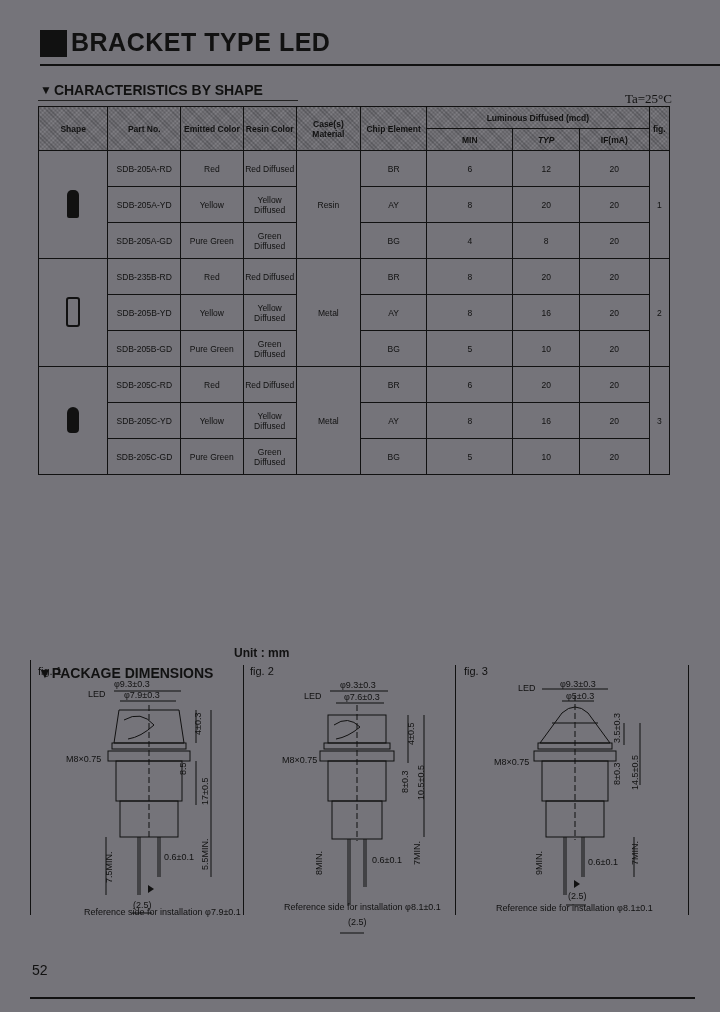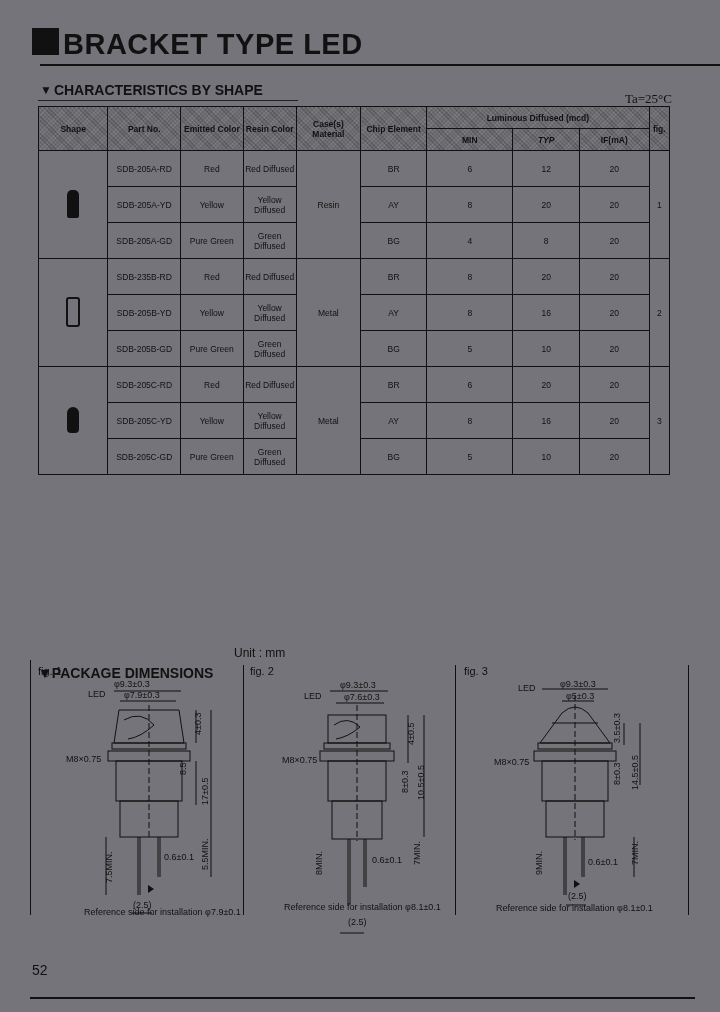--- a/index.html
+++ b/index.html
@@ -1,22 +1,22 @@
 <!DOCTYPE html>
 <html><head>
 <meta charset="utf-8">
 <style>
   html, body { margin:0; padding:0; }
   body {
     width:720px; height:1012px; background:#75747a; position:relative; overflow:hidden;
     font-family:"Liberation Sans", sans-serif; color:#111;
   }
   .title {
-    position:absolute; left:32px; top:28px; font-size:29px; font-weight:bold; letter-spacing:0.5px;
-    display:flex; align-items:flex-start;
+    position:absolute; left:40px; top:28px; font-size:25px; font-weight:bold; letter-spacing:0.5px;
+    display:flex; align-items:flex-end;
   }
   .title .sq { display:inline-block; width:27px; height:27px; background:#111; margin-right:4px; }
   .title-rule { position:absolute; left:40px; top:64px; width:690px; height:2px; background:#111; }
   .sec-head { position:absolute; font-weight:bold; font-size:14px; display:flex; align-items:center; }
   .sec-head .tri { font-size:12px; margin-right:2px; }
   .sec-rule { position:absolute; height:1px; background:#222; }
   .ta { position:absolute; right:48px; top:91px; font-size:13px;font-family:Liberation Serif, serif; }
 
   table.ch {
     position:absolute; left:38px; top:106px; width:632px; border-collapse:collapse;
@@ -31,21 +31,21 @@
     font-weight:bold; font-size:8.5px; height:21px;
   }
   table.ch td { height:35px; }
   table.ch td.shape { width:72px; }
   .led-shape { display:inline-block; background:#111; }
   .led-a { width:12px; height:28px; border-radius:5px 5px 2px 2px; }
   .led-b { width:10px; height:26px; border:2px solid #111; background:transparent; border-radius:3px; }
   .led-c { width:12px; height:26px; border-radius:6px 6px 4px 4px; }
 
   .pkg-head { position:absolute; left:38px; top:665px; font-weight:bold; font-size:14px; }
-  .unit { position:absolute; left:234px; top:646px; font-weight:normal; font-size:12px; }
+  .unit { position:absolute; left:234px; top:646px; font-weight:bold; font-size:12px; }
   .fig { position:absolute; width:210px; height:270px; }
   .fig .lbl { position:absolute; left:2px; top:0; font-size:11px; }
   .fig svg { position:absolute; left:0; top:0; }
   .ref { position:absolute; font-size:9px; white-space:nowrap; }
   .page-num { position:absolute; left:32px; top:962px; font-size:14px; }
   .bottom-rule { position:absolute; left:30px; top:997px; width:665px; height:2px; background:#111; }
 </style>
 </head>
 <body>
 

